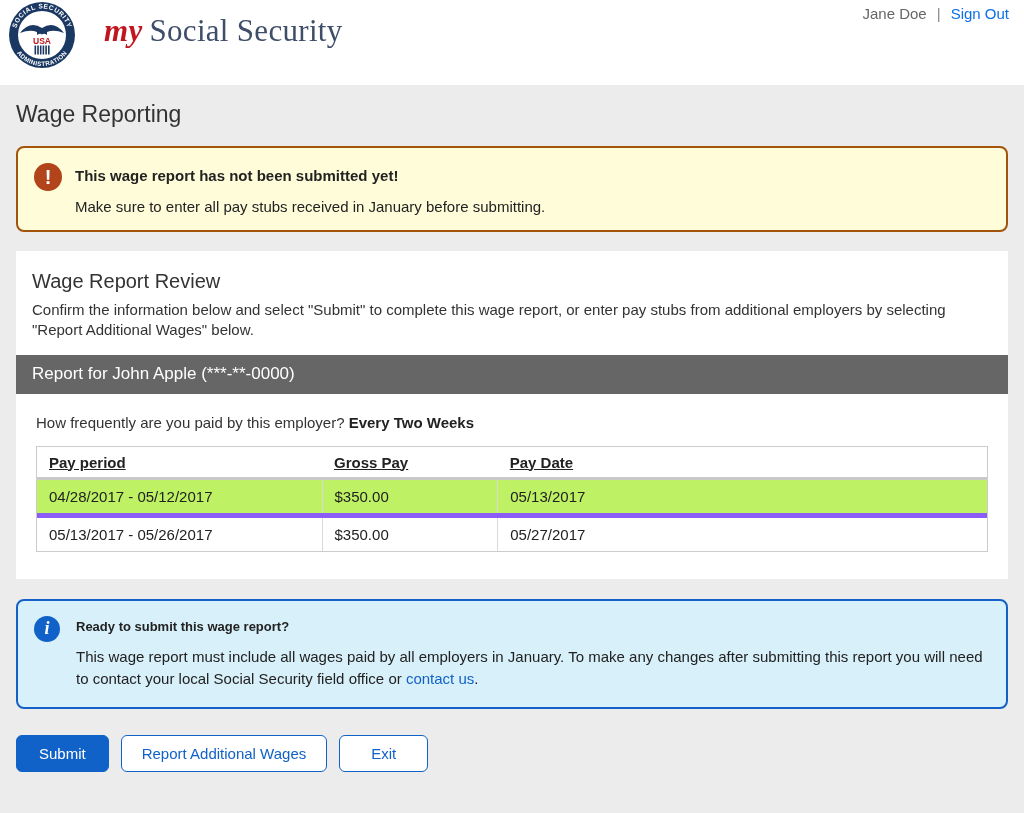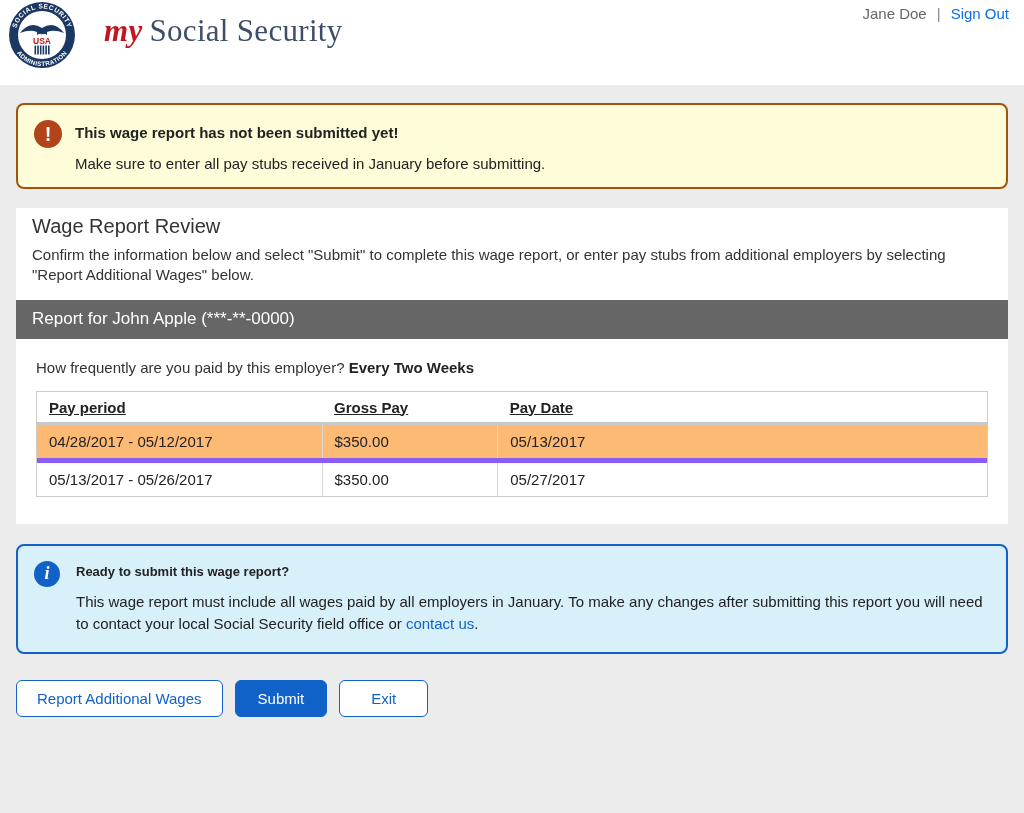--- a/index.html
+++ b/index.html
@@ -77,21 +77,21 @@
     margin-top: 3px;
   }
   .alert-title { font-size: 15px; font-weight: bold; color: #222; margin-top: 7px; }
   .alert-body  { font-size: 15px; color: #222; margin-top: 14px; }
   
   .card {
     margin-top: 19px;
     background: #FFFFFF;
     padding-bottom: 27px;
   }
-  .card-head { padding: 7px 16px 0 16px; }
+  .card-head { padding: 19px 16px 0 16px; }
   .card-title { font-size: 20px; font-weight: 400; color: #333; }
   .card-desc { font-size: 15px; line-height: 1.35; margin-top: 7px; color: #333; }
   .report-banner {
     margin-top: 14px;
     background: #666666;
     color: #FFFFFF;
     font-size: 17px;
     padding: 9px 16px 10px 16px;
   }
   .employer-row {
@@ -127,21 +127,21 @@
   .paytable col.c1 { width: 30%; }
   .paytable col.c2 { width: 18.5%; }
   .paytable th {
     text-align: left;
     font-weight: bold;
     padding: 7px 12px 6px 12px;
   }
   .paytable th span { text-decoration: underline; }
   .paytable thead tr { border-bottom: 3px solid #C9C9C9; }
   .paytable td { padding: 8px 12px; }
-  .paytable tbody tr:first-child { background: #fdba74; }
+  .paytable tbody tr:first-child { background: #bef264; }
   .paytable tbody tr + tr { border-top: 5px solid #8b5cf6; }
   .paytable tbody td + td { border-left: 1px solid #D9D9D9; }
   
   .info-box {
     margin-top: 20px;
     background: #D8F0F9;
     border: 2px solid #1460C8;
     border-radius: 8px;
     padding: 12px 16px 16px 16px;
     display: flex;
@@ -224,20 +224,21 @@
 
   <div class="user-area">
     <span>Jane Doe</span>
     <span class="user-sep">|</span>
     <a class="signout-link">Sign Out</a>
   </div>
 </header>
 
 <main class="page">
 
+  <h1 class="page-title">Wage Reporting</h1>
 
   <div class="alert-box">
     <div class="alert-icon">!</div>
     <div>
       <div class="alert-title">This wage report has not been submitted yet!</div>
       <div class="alert-body">Make sure to enter all pay stubs received in January before submitting.</div>
     </div>
   </div>
 
   <section class="card">
@@ -287,18 +288,18 @@
     <div class="info-icon">i</div>
     <div>
       <div class="info-title">Ready to submit this wage report?</div>
       <div class="info-body">
         <span>This wage report must include all wages paid by all employers in January. To make any changes after submitting this report you will need to contact your local Social Security field office or </span><a class="contact-link">contact us</a><span>.</span>
       </div>
     </div>
   </div>
 
   <div class="actions">
+    <button class="btn btn-primary">Submit</button>
     <button class="btn btn-secondary">Report Additional Wages</button>
-    <button class="btn btn-primary">Submit</button>
     <button class="btn btn-secondary btn-exit">Exit</button>
   </div>
 
 </main>
 
 </body></html>

